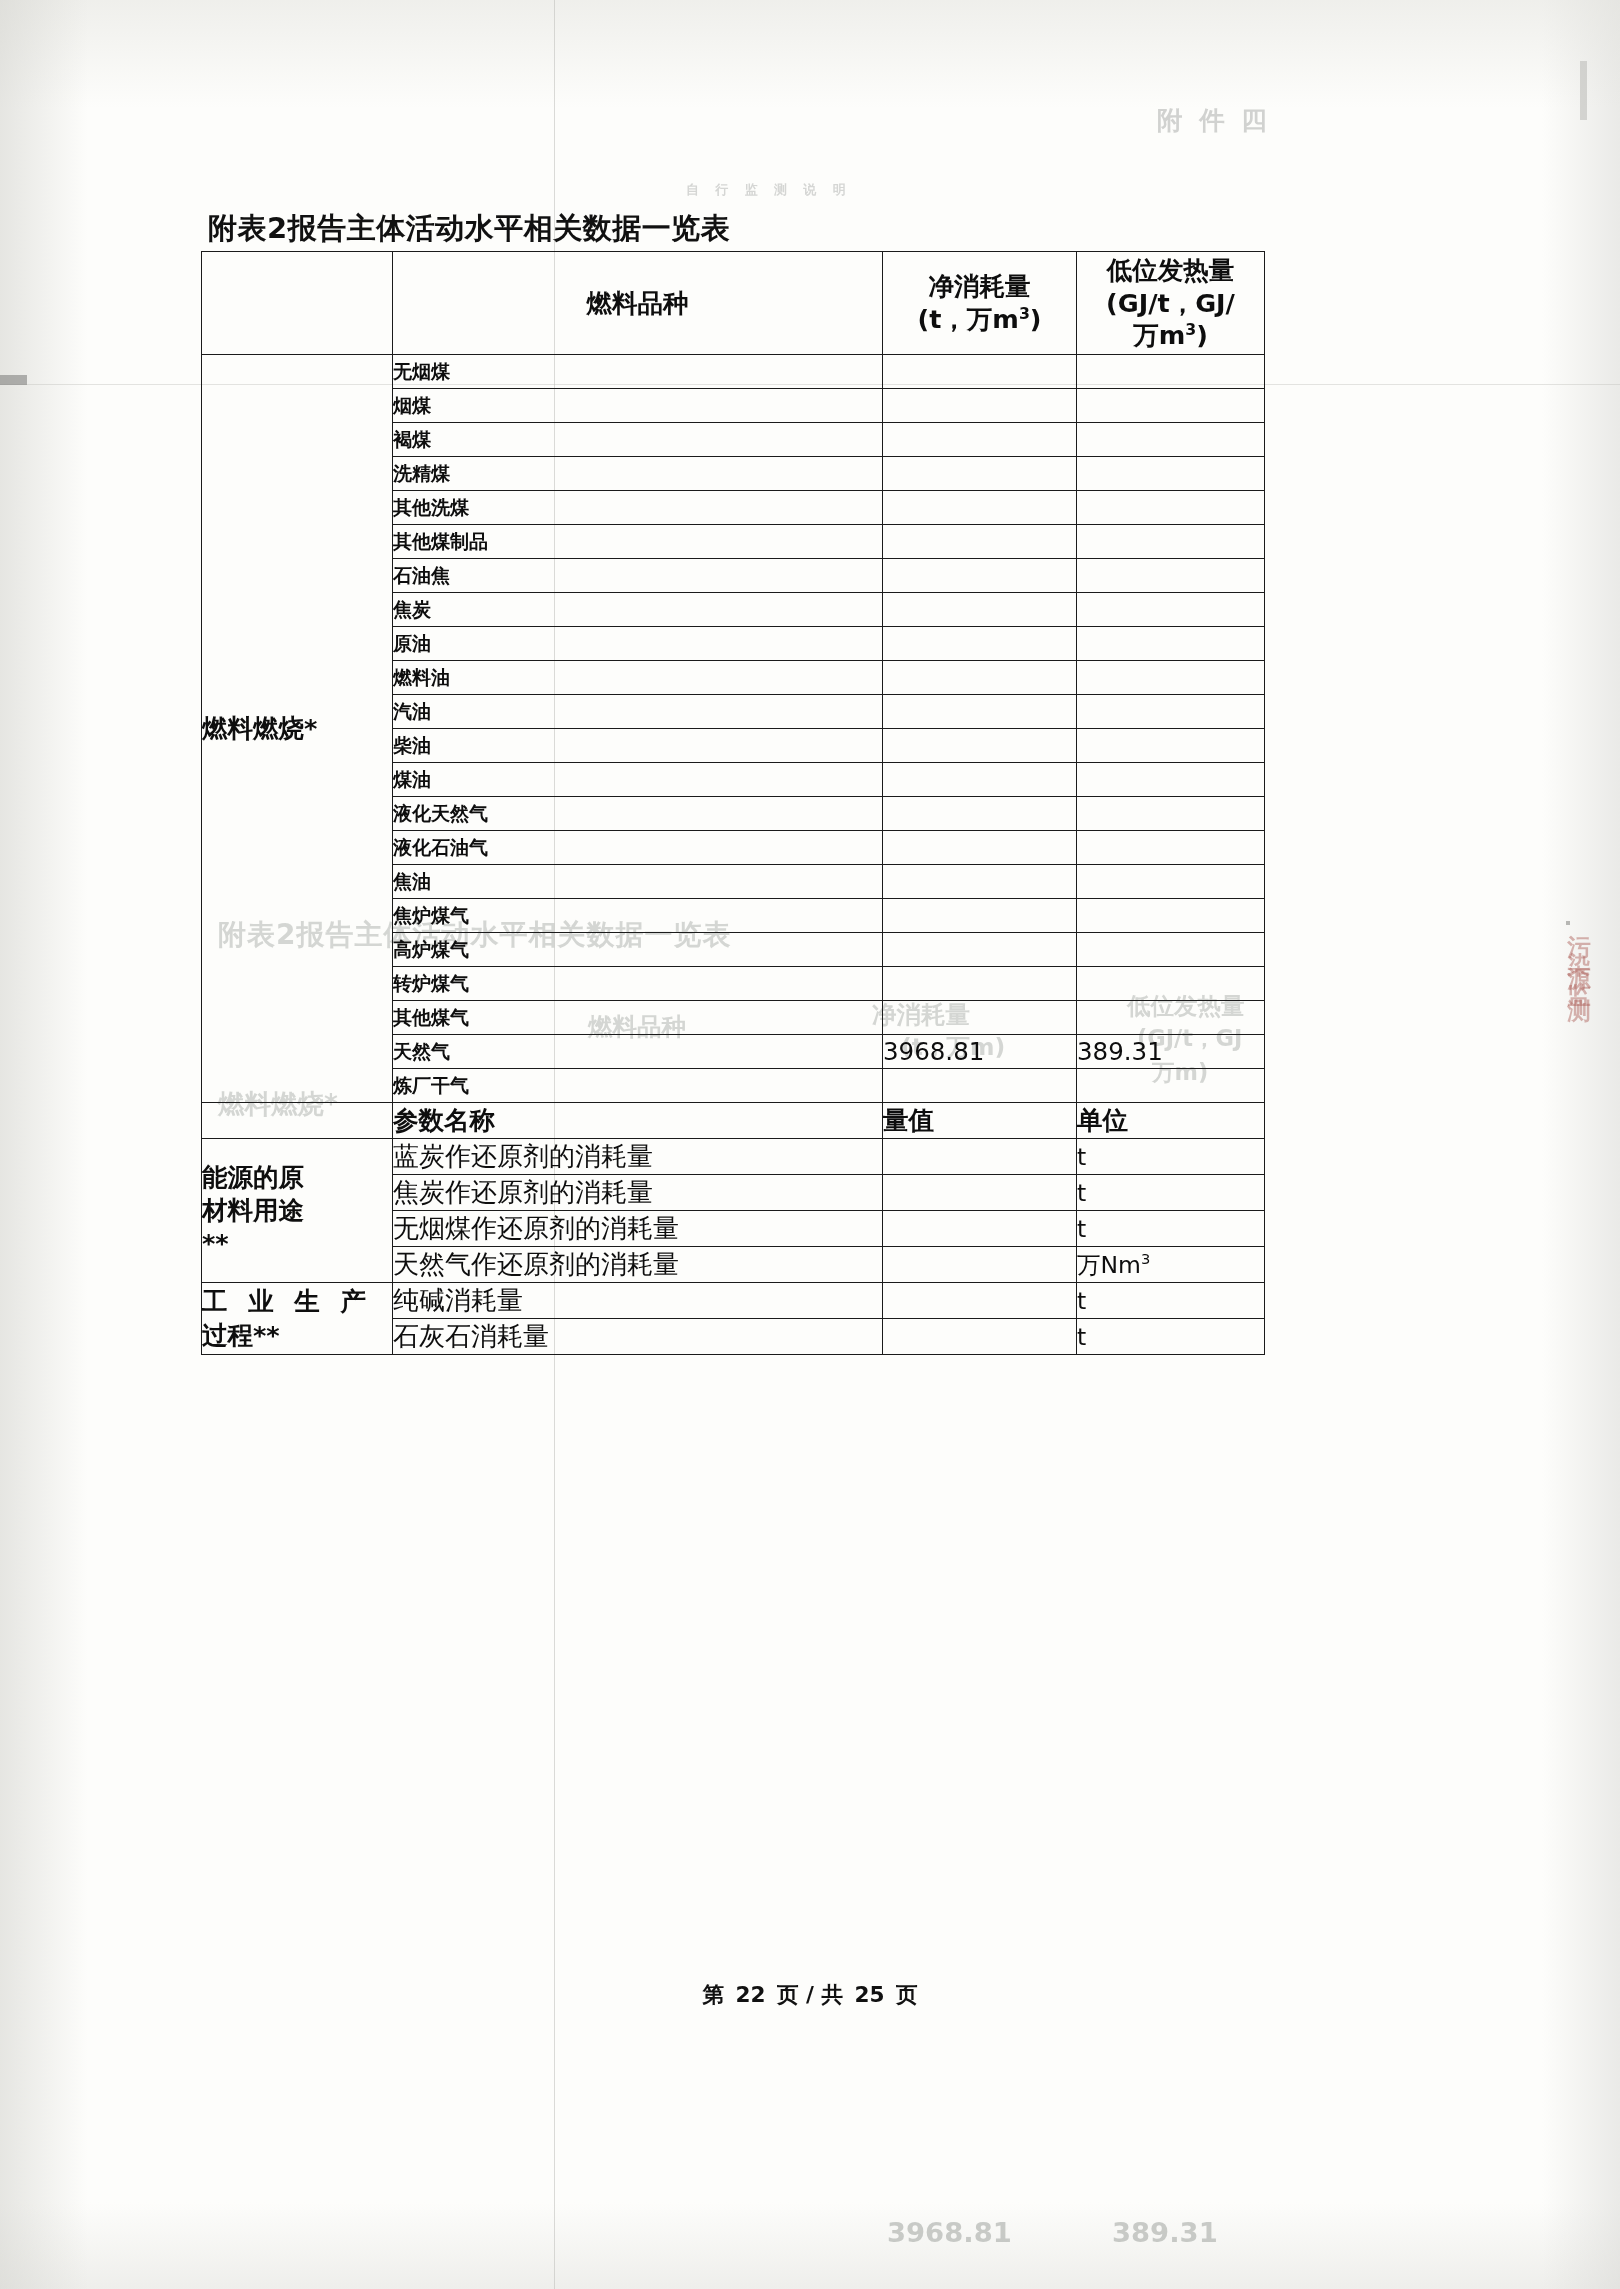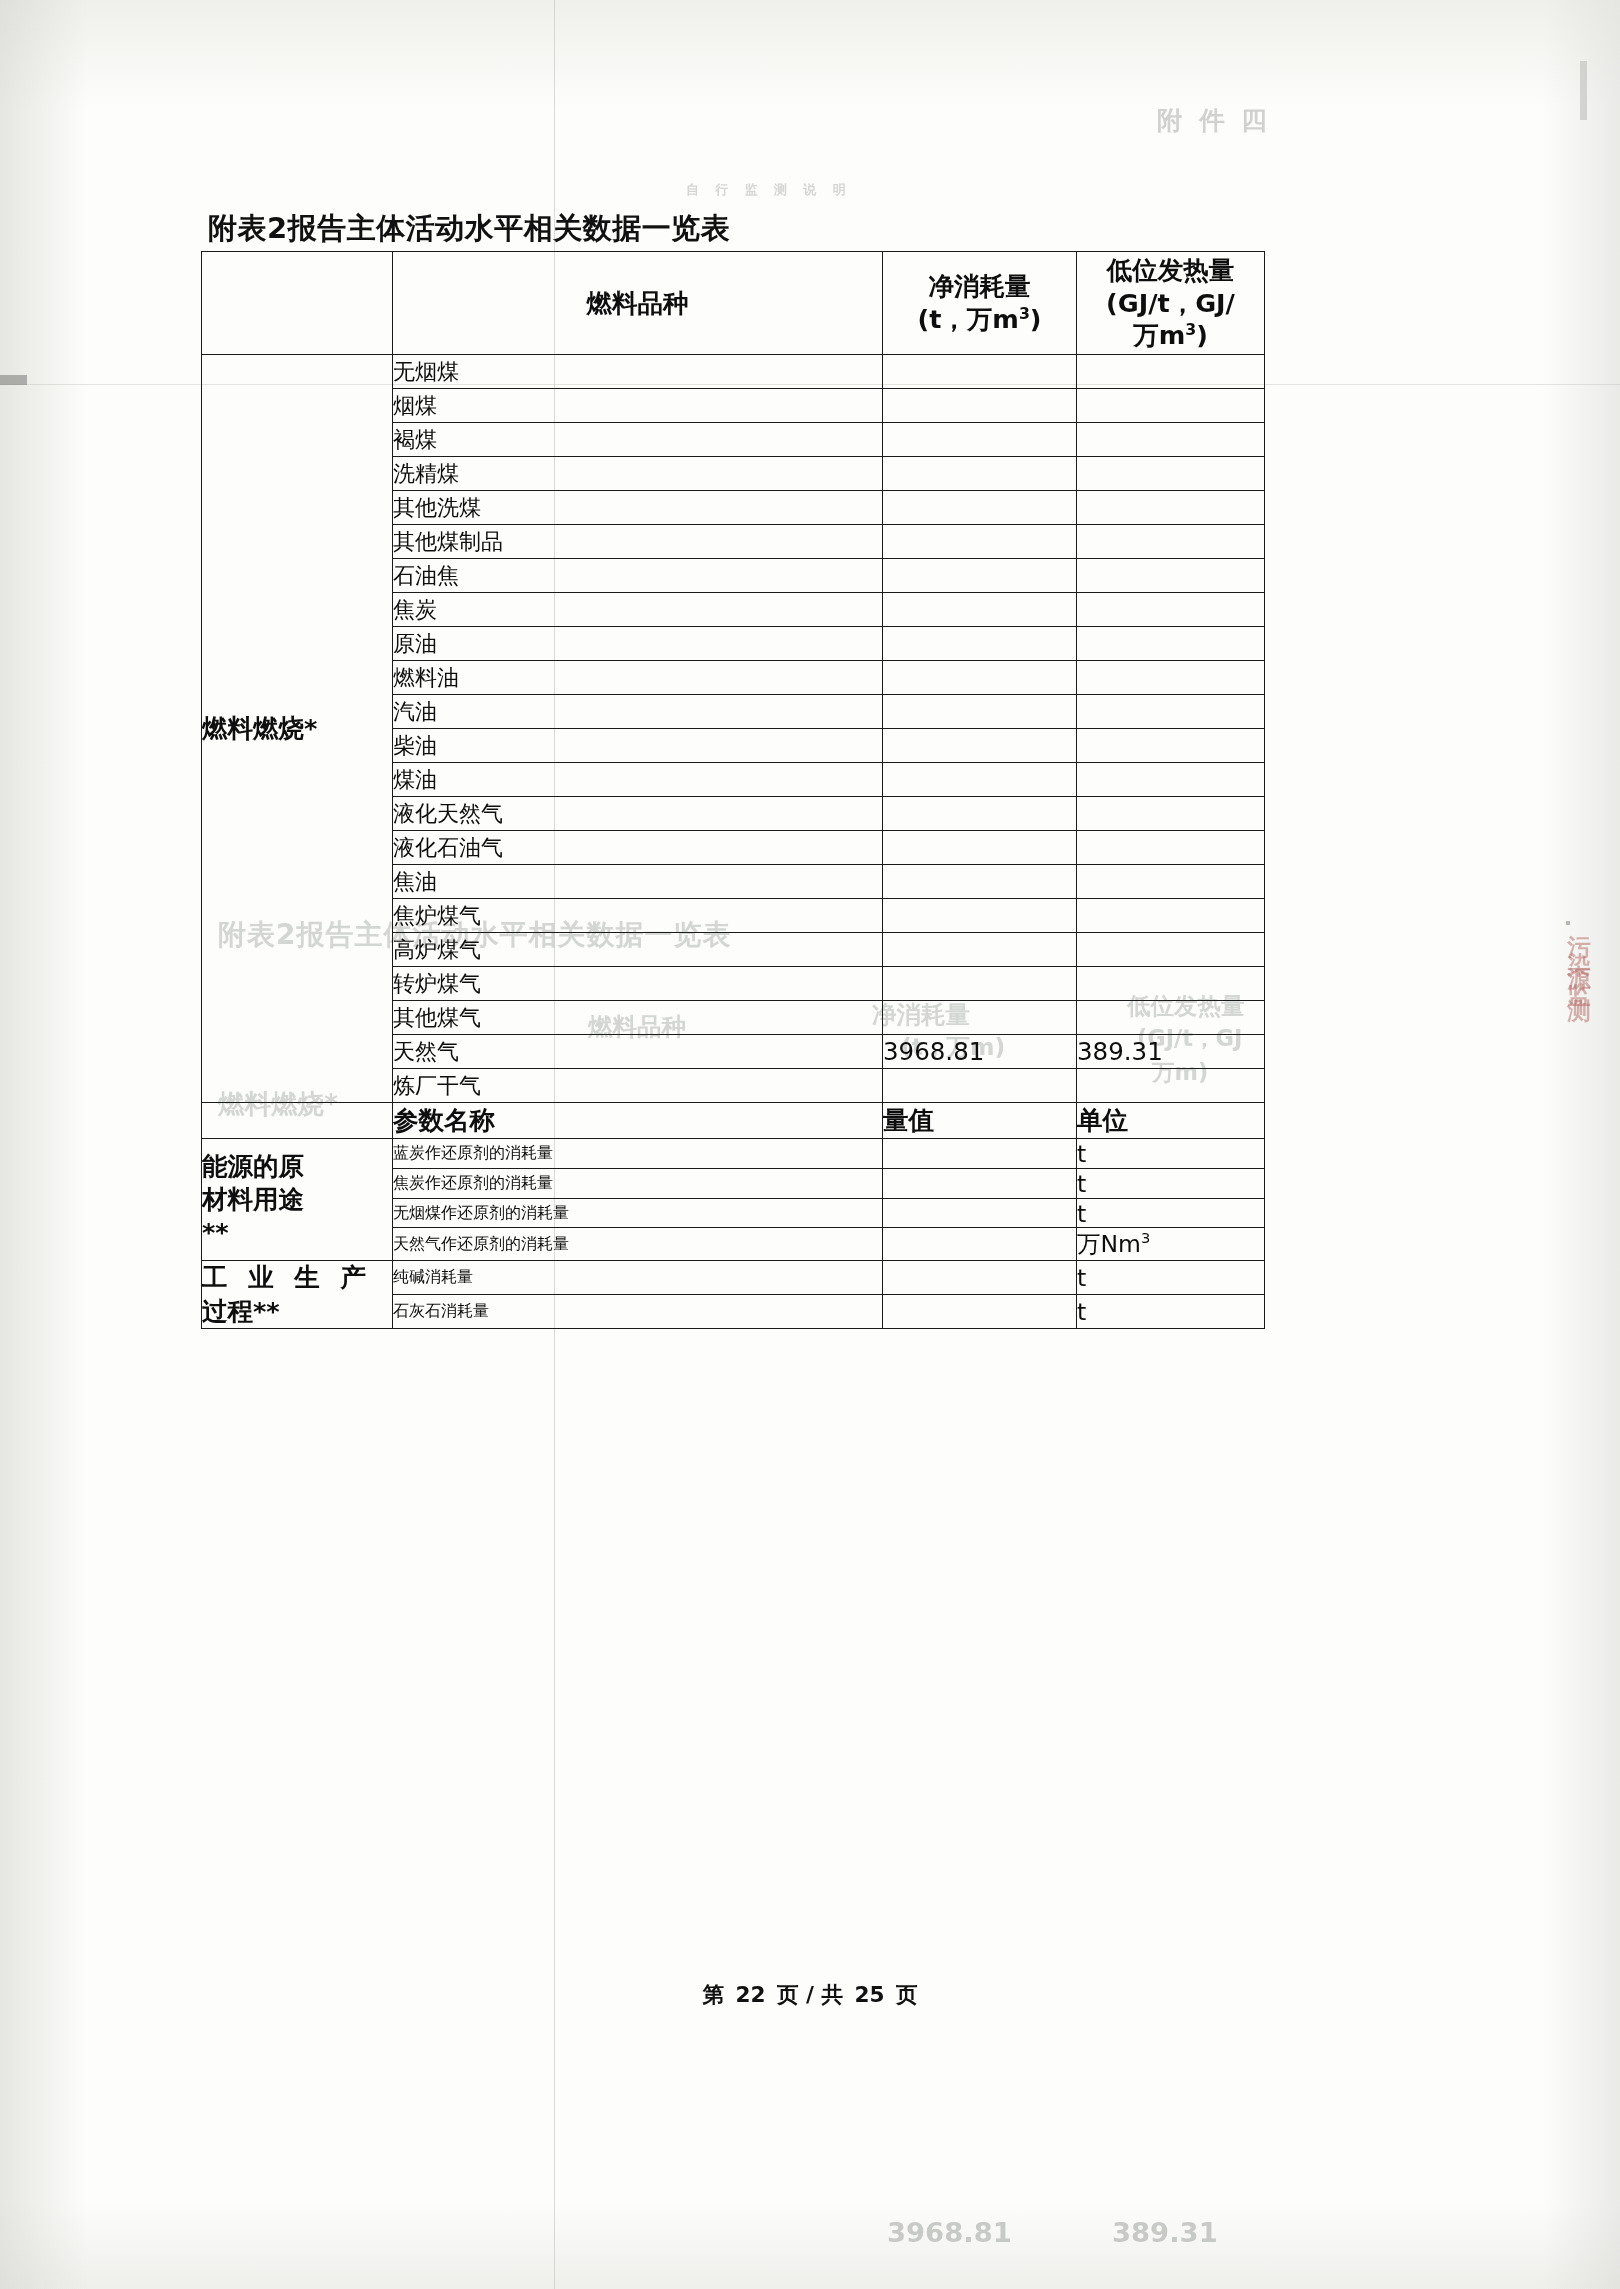--- a/index.html
+++ b/index.html
@@ -83,44 +83,45 @@
     font-weight: bold;
     font-size: 25.5px;
     vertical-align: top;
     padding: 11.8px 9.8px 0 11.8px;
     line-height: 1.3;
   }
   .cat-spaced {
     letter-spacing: 5.9px;
   }
   .fuel {
-    font-size: 22px;
+    font-size: 19px;
     padding: 6.9px 0 6.9px 15.7px;
     line-height: 1.25;
     height: 33px;
+    font-weight: bold;
   }
   .val {
     font-size: 24.5px;
     padding: 6.9px 0 6.9px 13.7px;
     text-align: left;
   }
   .unit {
     font-size: 23.5px;
     padding: 6.9px 0 6.9px 13.7px;
     text-align: left;
   }
   .unit sup { font-size: 14.7px; vertical-align: super; }
   .subhdr {
     text-align: left;
     font-weight: bold;
     font-size: 25.5px;
     padding: 12.7px 5.9px;
   }
   .param {
-    font-size: 16px;
+    font-size: 26px;
     padding: 6.9px 0 6.9px 15.7px;
   }
   .footer {
     position: absolute;
     left: 0;
     top: 1980px;
     width: 1620px;
     text-align: center;
     font-size: 21.6px;
     font-weight: bold;

